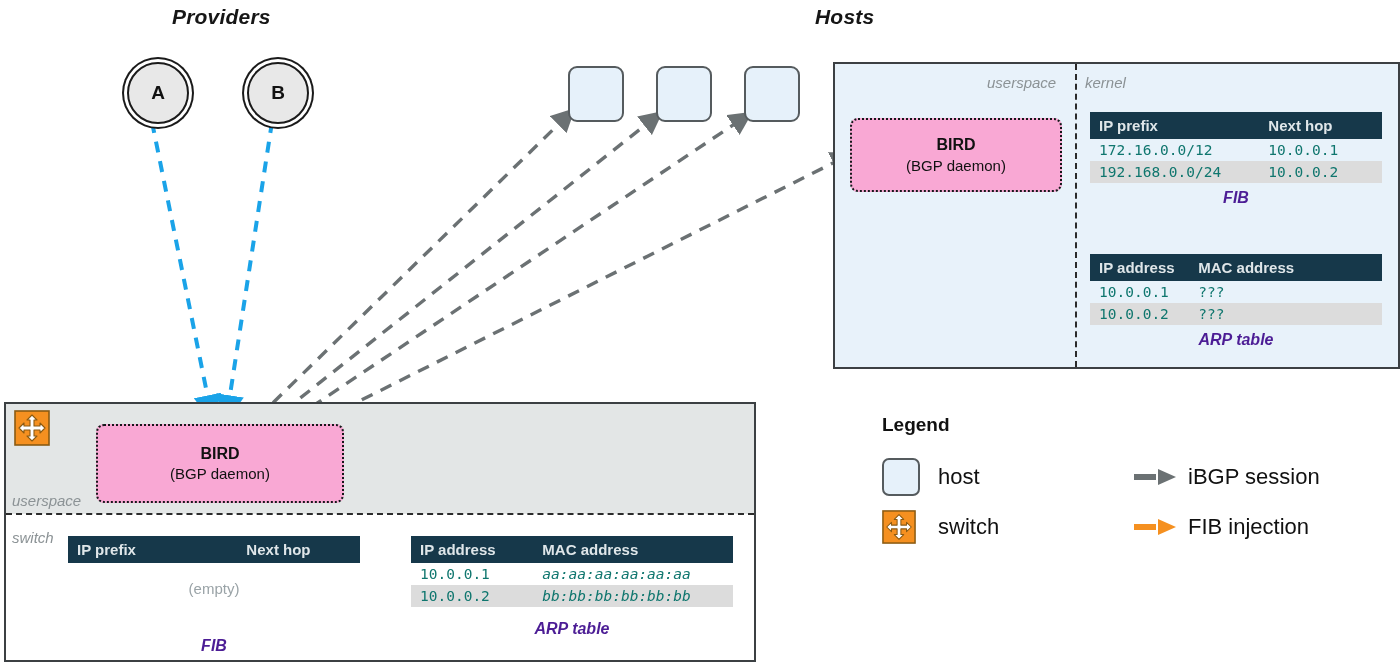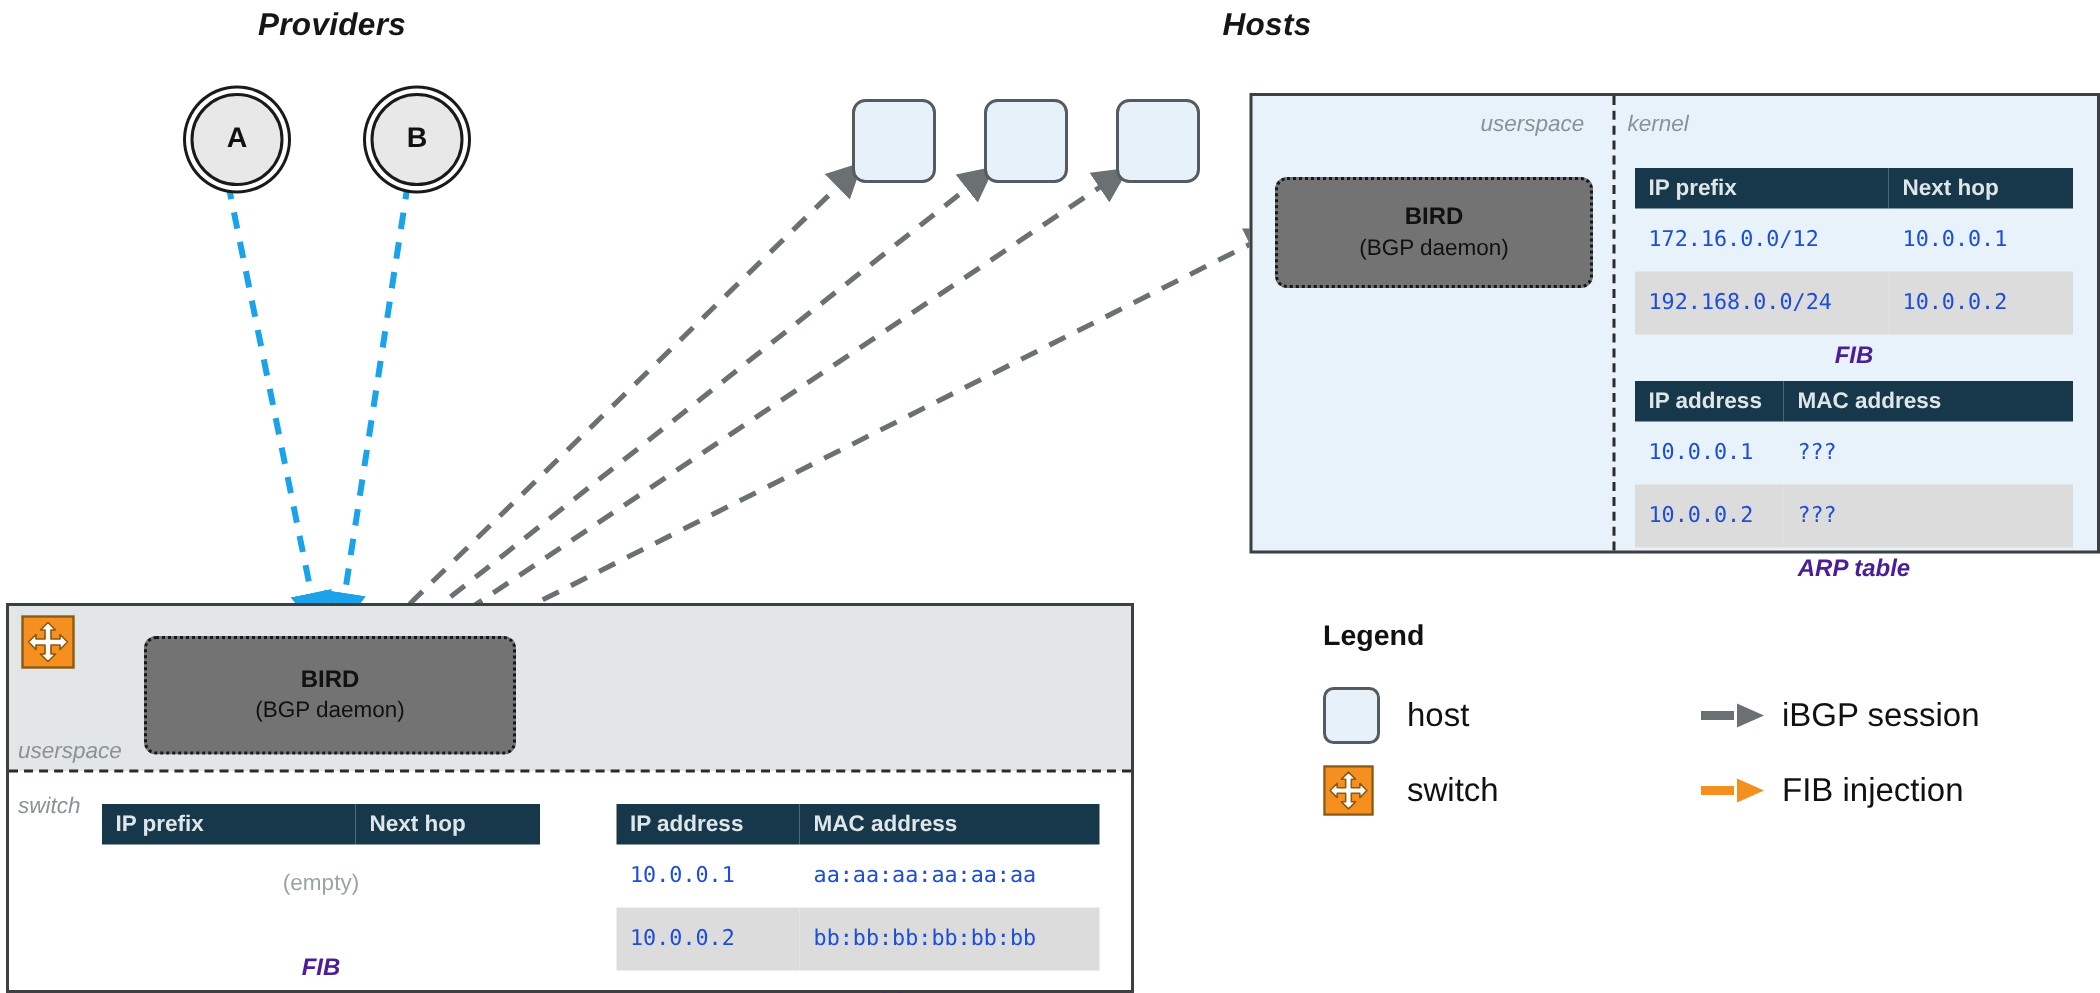--- a/index.html
+++ b/index.html
@@ -27,34 +27,34 @@
   .hostbox{position:absolute;background:#e8f2fa;border:2px solid #3c4043;}
   .switchbox{position:absolute;background:#e3e6e6;border:2px solid #3c4043;}
   .switch-lower{position:absolute;background:#ffffff;}
 
   .dashed-divider-v{position:absolute;border-left:2px dashed #2b2b2b;}
   .dashed-divider-h{position:absolute;border-top:2px dashed #2b2b2b;}
 
   .zone-label{position:absolute;font-style:italic;font-size:15px;color:#8b9295;white-space:nowrap;}
 
   
-  .bird{position:absolute;background:#737373;border:2.5px dotted #15181a;border-radius:8px;
+  .bird{position:absolute;background:#f9a8d4;border:2.5px dotted #15181a;border-radius:8px;
         display:flex;flex-direction:column;align-items:center;justify-content:center;}
   .bird .n{font-weight:bold;font-size:16px;color:#111;line-height:1.35;}
   .bird .s{font-size:15px;color:#111;line-height:1.35;}
 
   
   .tbl{position:absolute;}
   .tbl table{border-collapse:collapse;width:100%;table-layout:fixed;}
   .tbl th{background:#16384a;color:#dfe6e9;font-weight:bold;font-size:15px;
           text-align:left;padding:5px 9px;white-space:nowrap;}
-  .tbl td{font-family:"DejaVu Sans Mono",monospace;font-size:14.5px;color:#1d4ed8;
-          padding:13px 9px;white-space:nowrap;}
+  .tbl td{font-family:"DejaVu Sans Mono",monospace;font-size:14.5px;color:#0f766e;
+          padding:3px 9px;white-space:nowrap;}
   .tbl tr.alt td{background:#dcdcdc;}
-  .tbl td.mac{}
+  .tbl td.mac{font-style:italic;}
   .tbl .caption{text-align:center;font-style:italic;font-weight:600;font-size:16px;
                 color:#4c1d95;margin-top:6px;}
   .tbl .empty{text-align:center;font-size:15px;color:#9aa3a7;padding-top:17px;
               font-family:"Liberation Sans",sans-serif;}
 
   
   .sw-icon{position:absolute;}
 
   
   .legend{position:absolute;margin-top:16px;}

